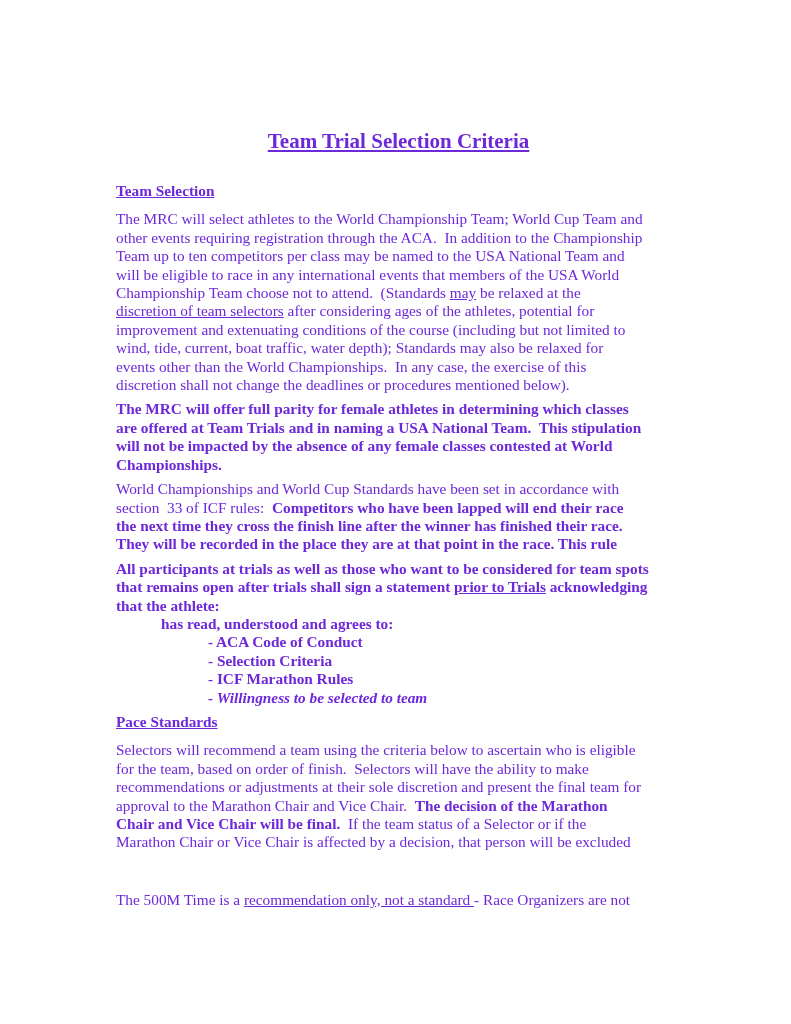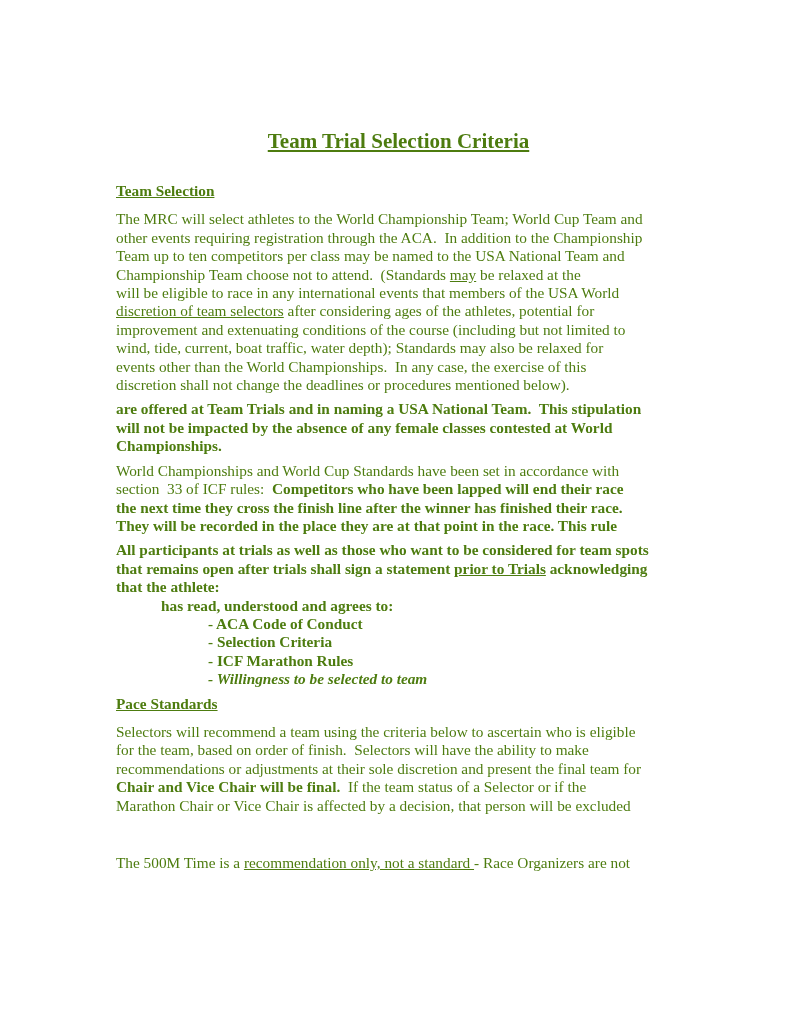--- a/index.html
+++ b/index.html
@@ -6,21 +6,21 @@
     margin: 0;
     padding: 0;
     background: #ffffff;
   }
   .page {
     position: relative;
     width: 791px;
     height: 1024px;
     box-sizing: border-box;
     background: #ffffff;
-    color: #4d7c0f;
+    color: #6d28d9;
     font-family: "Liberation Serif", serif;
     font-size: 15.3px;
     line-height: 18.4px;
     padding: 130px 110px 0 116px;
     overflow: hidden;
   }
   .title {
     font-size: 21px;
     line-height: 22px;
     font-weight: bold;
@@ -45,29 +45,30 @@
 <div class="page">
   <h1 class="title">Team Trial Selection Criteria</h1>
   <div id="doc-body">
       <div class="block heading">
         <div class="line"><span class="b u">Team Selection</span></div>
       </div>
       <div class="block para">
         <div class="line"><span>The MRC will select athletes to the World Championship Team; World Cup Team and</span></div>
         <div class="line"><span>other events requiring registration through the ACA.  In addition to the Championship</span></div>
         <div class="line"><span>Team up to ten competitors per class may be named to the USA National Team and</span></div>
+        <div class="line"><span>will be eligible to race in any international events that members of the USA World</span></div>
         <div class="line"><span>Championship Team choose not to attend.  (Standards </span><span class="u">may</span><span> be relaxed at the</span></div>
-        <div class="line"><span>will be eligible to race in any international events that members of the USA World</span></div>
         <div class="line"><span class="u">discretion of team selectors</span><span> after considering ages of the athletes, potential for</span></div>
         <div class="line"><span>improvement and extenuating conditions of the course (including but not limited to</span></div>
         <div class="line"><span>wind, tide, current, boat traffic, water depth); Standards may also be relaxed for</span></div>
         <div class="line"><span>events other than the World Championships.  In any case, the exercise of this</span></div>
         <div class="line"><span>discretion shall not change the deadlines or procedures mentioned below).</span></div>
       </div>
       <div class="block para">
+        <div class="line"><span class="b">The MRC will offer full parity for female athletes in determining which classes</span></div>
         <div class="line"><span class="b">are offered at Team Trials and in naming a USA National Team.  This stipulation</span></div>
         <div class="line"><span class="b">will not be impacted by the absence of any female classes contested at World</span></div>
         <div class="line"><span class="b">Championships.</span></div>
       </div>
       <div class="block para">
         <div class="line"><span>World Championships and World Cup Standards have been set in accordance with</span></div>
         <div class="line"><span>section  33 of ICF rules:  </span><span class="b">Competitors who have been lapped will end their race</span></div>
         <div class="line"><span class="b">the next time they cross the finish line after the winner has finished their race.</span></div>
         <div class="line"><span class="b">They will be recorded in the place they are at that point in the race. This rule</span></div>
       </div>
@@ -81,20 +82,21 @@
         <div class="line" style="padding-left: 92px;"><span class="b">- ICF Marathon Rules</span></div>
         <div class="line" style="padding-left: 92px; font-style: italic;"><span class="b">- Willingness to be selected to team</span></div>
       </div>
       <div class="block heading">
         <div class="line"><span class="b u">Pace Standards</span></div>
       </div>
       <div class="block para">
         <div class="line"><span>Selectors will recommend a team using the criteria below to ascertain who is eligible</span></div>
         <div class="line"><span>for the team, based on order of finish.  Selectors will have the ability to make</span></div>
         <div class="line"><span>recommendations or adjustments at their sole discretion and present the final team for</span></div>
+        <div class="line"><span>approval to the Marathon Chair and Vice Chair.  </span><span class="b">The decision of the Marathon</span></div>
         <div class="line"><span class="b">Chair and Vice Chair will be final.</span><span>  If the team status of a Selector or if the</span></div>
         <div class="line"><span>Marathon Chair or Vice Chair is affected by a decision, that person will be excluded</span></div>
       </div>
       <div class="block para" style="margin-top: 39px;">
         <div class="line"><span>The 500M Time is a </span><span class="u">recommendation only, not a standard </span><span>- Race Organizers are not</span></div>
       </div>
     </div>
 </div>
 
 </body></html>

